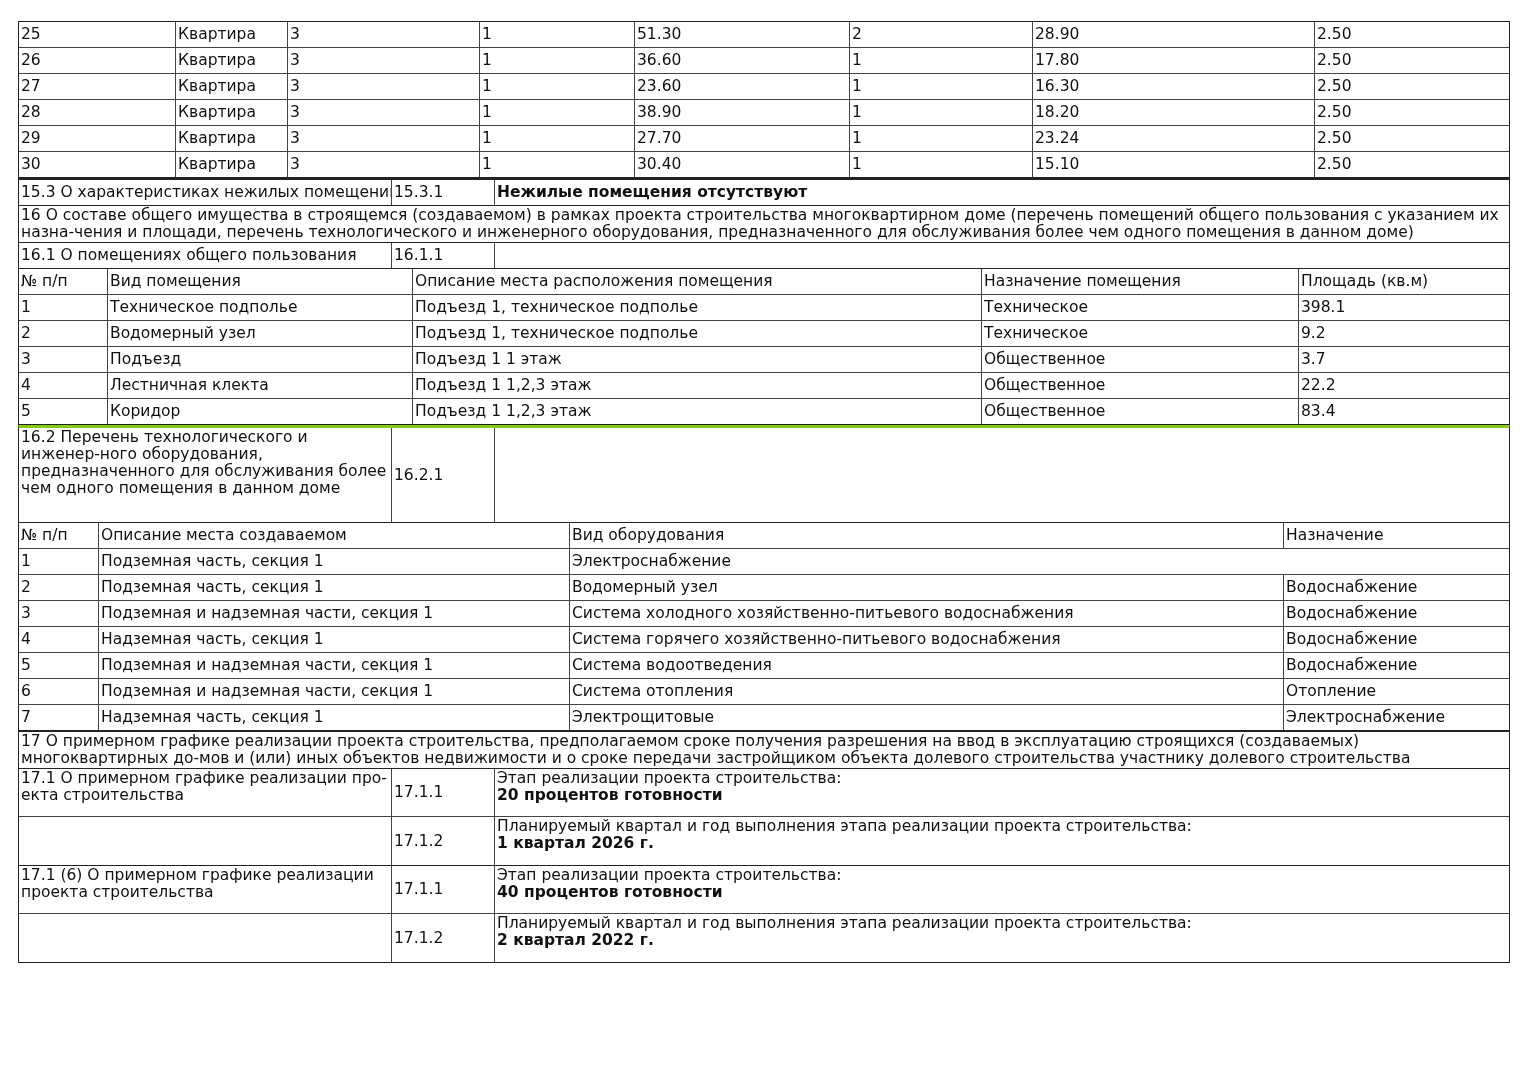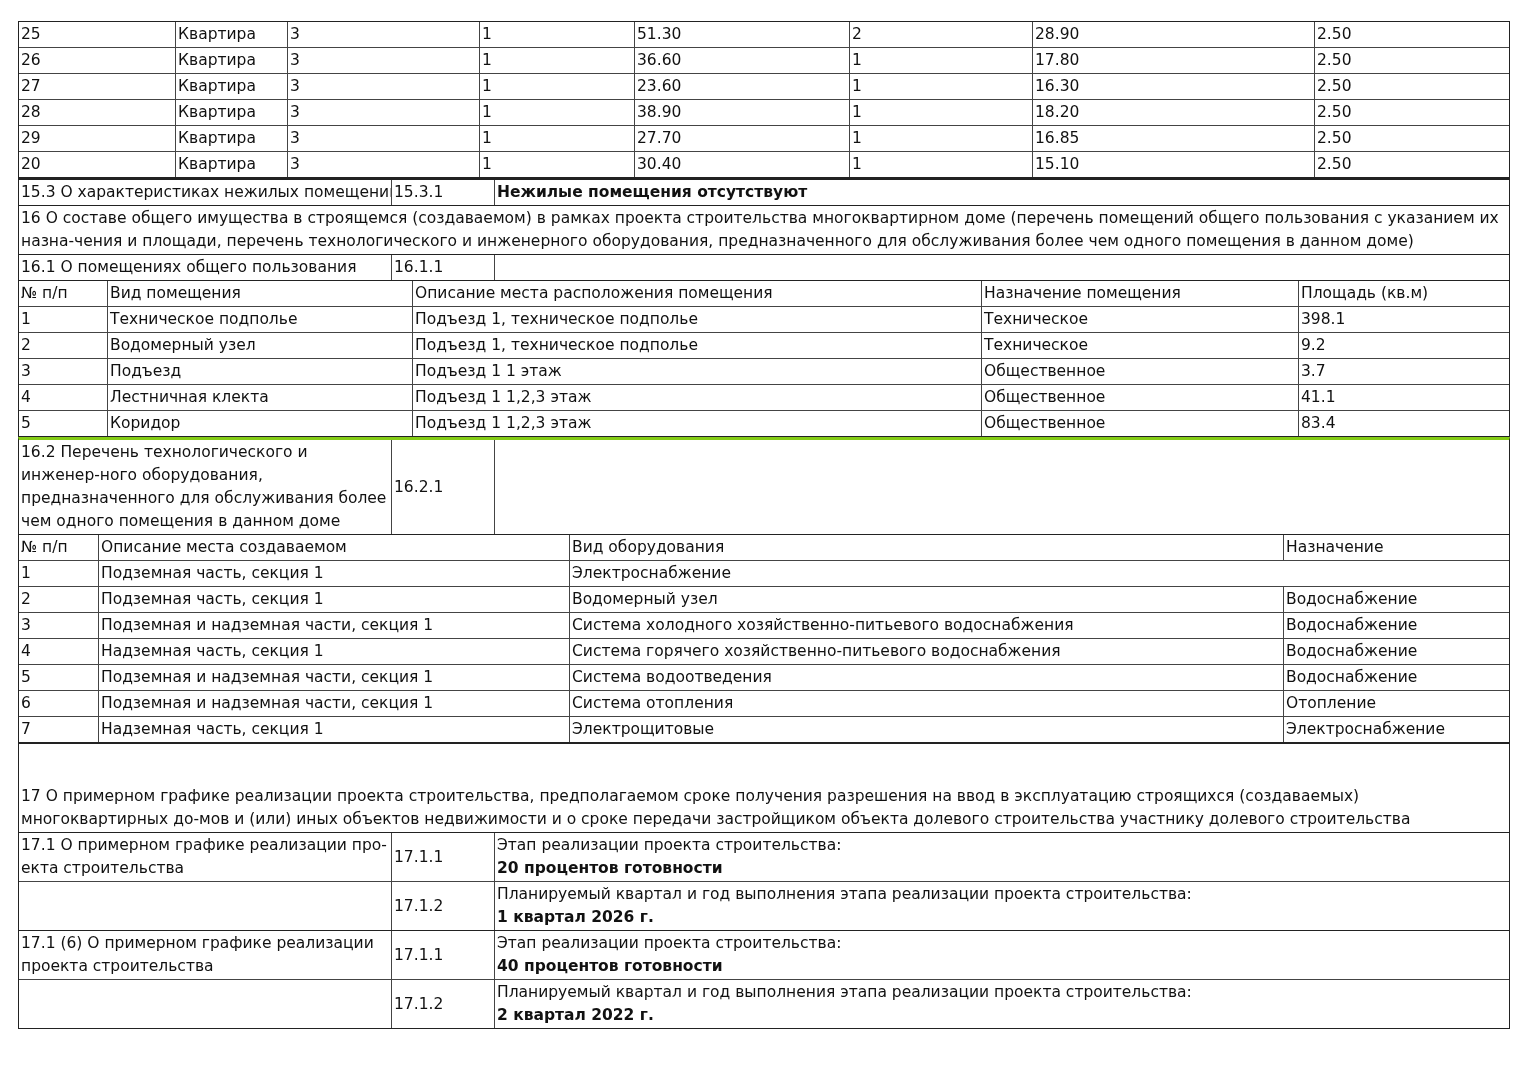--- a/index.html
+++ b/index.html
@@ -5,21 +5,21 @@
   html, body { margin: 0; padding: 0; background: #ffffff; }
   body { width: 1528px; height: 1080px; position: relative; overflow: hidden;
          font-family: "DejaVu Sans", sans-serif; font-size: 15.5px; color: #111; }
   .page { position: absolute; left: 18px; top: 21px; width: 1492px; }
   .blk { position: relative; border-left: 1px solid #222; border-right: 1px solid #222; border-bottom: 1px solid #222; box-sizing: border-box; }
   .blk.first { border-top: 1px solid #222; }
   .row { display: flex; box-sizing: border-box; border-bottom: 1px solid #444; }
   .row:last-child { border-bottom: none; }
   .cell { box-sizing: border-box; padding: 0 2px; line-height: 25px; height: 25px; white-space: nowrap; overflow: hidden; border-right: 1px solid #444; }
   .cell:last-child { border-right: none; }
-  .wrap { white-space: normal; line-height: 23px; height: auto; padding: 1px 2px; }
+  .wrap { white-space: normal; line-height: 17px; height: auto; padding: 1px 2px; }
   .bold { font-weight: bold; }
   .vc { display: flex; align-items: center; }
 </style>
 </head>
 <body>
 
 <div class="page">
 
   <div class="blk first">
     <div class="row">
@@ -62,25 +62,25 @@
       <div class="cell" style="width:282px">18.20</div>
       <div class="cell" style="flex:1">2.50</div>
     </div>
     <div class="row">
       <div class="cell" style="width:157px">29</div>
       <div class="cell" style="width:112px">Квартира</div>
       <div class="cell" style="width:192px">3</div>
       <div class="cell" style="width:155px">1</div>
       <div class="cell" style="width:215px">27.70</div>
       <div class="cell" style="width:183px">1</div>
-      <div class="cell" style="width:282px">16.85</div>
-      <div class="cell" style="flex:1">2.50</div>
-    </div>
-    <div class="row">
-      <div class="cell" style="width:157px">20</div>
+      <div class="cell" style="width:282px">23.24</div>
+      <div class="cell" style="flex:1">2.50</div>
+    </div>
+    <div class="row">
+      <div class="cell" style="width:157px">30</div>
       <div class="cell" style="width:112px">Квартира</div>
       <div class="cell" style="width:192px">3</div>
       <div class="cell" style="width:155px">1</div>
       <div class="cell" style="width:215px">30.40</div>
       <div class="cell" style="width:183px">1</div>
       <div class="cell" style="width:282px">15.10</div>
       <div class="cell" style="flex:1">2.50</div>
     </div>
   </div>
 
@@ -133,21 +133,21 @@
       <div class="cell" style="width:305px">Подъезд</div>
       <div class="cell" style="width:569px">Подъезд 1 1 этаж</div>
       <div class="cell" style="width:317px">Общественное</div>
       <div class="cell" style="flex:1">3.7</div>
     </div>
     <div class="row">
       <div class="cell" style="width:89px">4</div>
       <div class="cell" style="width:305px">Лестничная клекта</div>
       <div class="cell" style="width:569px">Подъезд 1 1,2,3 этаж</div>
       <div class="cell" style="width:317px">Общественное</div>
-      <div class="cell" style="flex:1">41.1</div>
+      <div class="cell" style="flex:1">22.2</div>
     </div>
     <div class="row">
       <div class="cell" style="width:89px">5</div>
       <div class="cell" style="width:305px">Коридор</div>
       <div class="cell" style="width:569px">Подъезд 1 1,2,3 этаж</div>
       <div class="cell" style="width:317px">Общественное</div>
       <div class="cell" style="flex:1">83.4</div>
     </div>
   </div>
 
@@ -204,21 +204,21 @@
     <div class="row">
       <div class="cell" style="width:80px">7</div>
       <div class="cell" style="width:471px">Надземная часть, секция 1</div>
       <div class="cell" style="width:714px">Электрощитовые</div>
       <div class="cell" style="flex:1">Электроснабжение</div>
     </div>
   </div>
 
   <div class="blk" style="border-top:1px solid #222">
     <div class="row">
-      <div class="cell wrap" style="flex:1; padding-right:14px;margin-top:40px;">17 О примерном графике реализации проекта строительства, предполагаемом сроке получения разрешения на ввод в эксплуатацию строящихся (создаваемых) многоквартирных до-мов и (или) иных объектов недвижимости и о сроке передачи застройщиком объекта долевого строительства участнику долевого строительства</div>
+      <div class="cell wrap" style="flex:1; padding-right:14px;">17 О примерном графике реализации проекта строительства, предполагаемом сроке получения разрешения на ввод в эксплуатацию строящихся (создаваемых) многоквартирных до-мов и (или) иных объектов недвижимости и о сроке передачи застройщиком объекта долевого строительства участнику долевого строительства</div>
     </div>
   </div>
 
   <div class="blk">
     <div class="row" style="min-height:48px">
       <div class="cell wrap" style="width:373px">17.1 О примерном графике реализации про-екта строительства</div>
       <div class="cell vc" style="width:103px; height:auto;">17.1.1</div>
       <div class="cell wrap" style="flex:1">
         <div>Этап реализации проекта строительства:</div>
         <div class="bold">20 процентов готовности</div>

